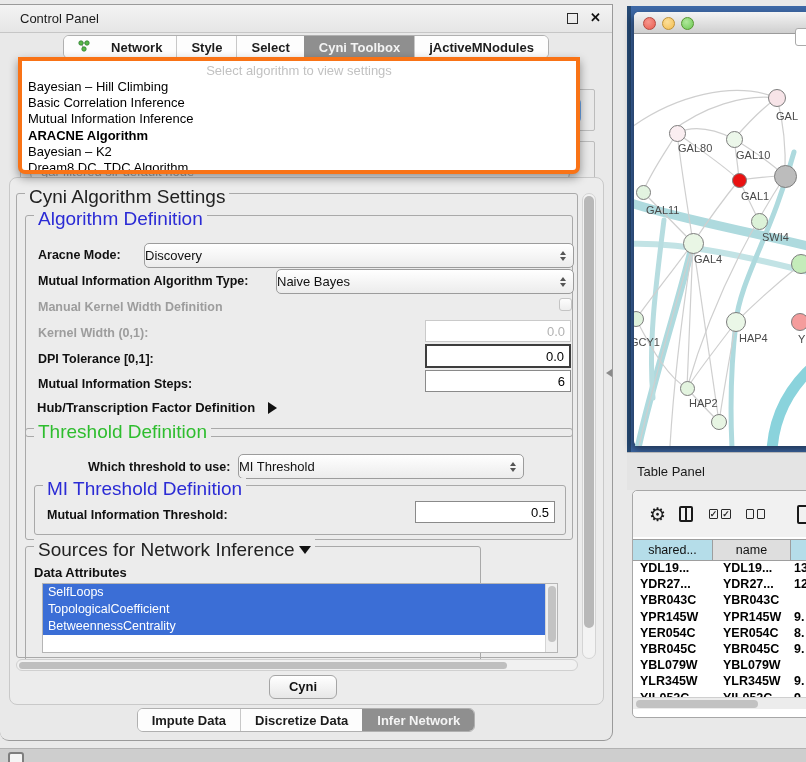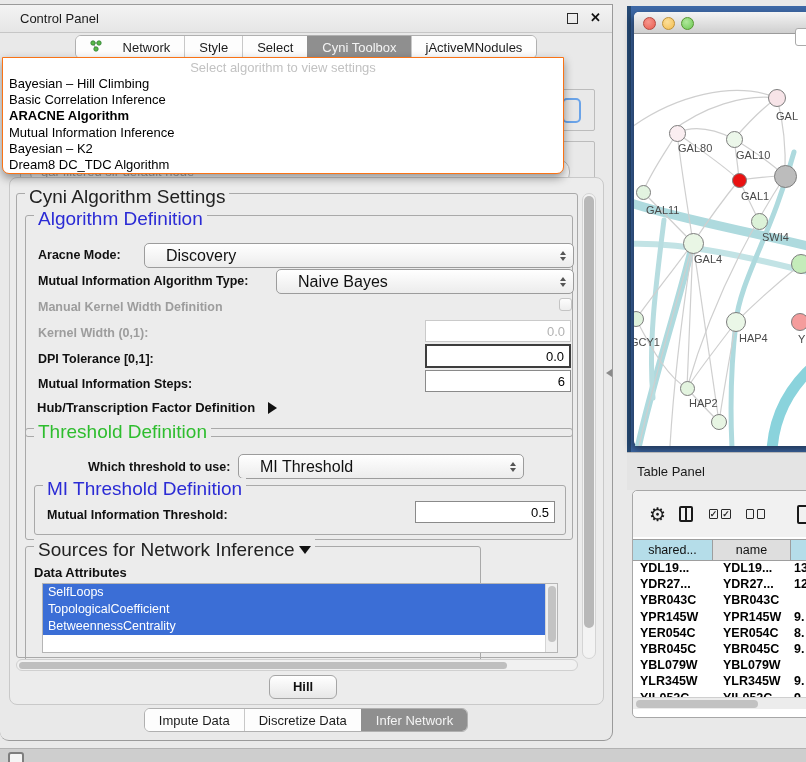--- a/index.html
+++ b/index.html
@@ -16,33 +16,33 @@
   .cw-title { position:absolute; left:20px; top:6px; font-size:13px; color:#1a1a1a; }
   .win-float { position:absolute; right:34px; top:8px; width:11px; height:11px;
     border:1.5px solid #2a2a2a; background:transparent; }
   .win-close { position:absolute; right:11px; top:5px; font-size:13px; font-weight:bold; color:#111; }
 
   
   .seg-wrap { position:absolute; width:100%; text-align:center; }
   .seg { display:inline-flex; border:1px solid #b0b0b0; border-radius:6px;
     background:#fdfdfd; overflow:hidden; height:24px; }
   .tab { display:flex; align-items:center; gap:21px; padding:0 14px; font-size:13px;
-    font-weight:normal; color:#1c1c1c; border-left:1px solid #c8c8c8; background:#fdfdfd; }
+    font-weight:bold; color:#1c1c1c; border-left:1px solid #c8c8c8; background:#fdfdfd; }
   .tab:first-child { border-left:none; }
   .tab.sel { background:#8f8f8f; color:#f4f4f4; border-left-color:#8f8f8f; }
 
   
   .hgroup { position:absolute; border:1px solid #bcbcbc; border-radius:2px; background:transparent; }
   .focus-ring { position:absolute; border:2px solid #6aa3e8; border-radius:5px; background:#e6e6e6; }
   .hidden-combo { position:absolute; border:1px solid #b8b8b8; border-radius:12px;
     background:#f4f4f4; font-size:13px; color:#a8a8a8; line-height:24px; padding-left:10px; }
 
   
-  .popup { position:absolute; left:2px; top:52px; width:562px; height:117px;
-    background:#ffffff; border:1px solid #f97316; border-radius:0 0 7px 7px;
+  .popup { position:absolute; left:18px; top:52px; width:562px; height:117px;
+    background:#ffffff; border:4px solid #f97316; border-radius:0 0 7px 7px;
     box-shadow:0 4px 10px rgba(0,0,0,0.40); z-index:60; overflow:hidden; }
   .popup-placeholder { height:18px; text-align:center; color:#c2c2c2; font-size:13px; padding-top:2px; }
   .dd-item { font-size:13px; color:#000; line-height:16.2px; padding-left:6px; white-space:nowrap; }
   .dd-item.b { font-weight:bold; }
 
   
   .inner-panel { position:absolute; left:9px; top:172px; width:595px; height:528px;
     border:1px solid #c9c9c9; border-radius:8px; background:#ececec; }
 
   
@@ -50,22 +50,22 @@
   .legend { position:absolute; top:-8px; left:8px; background:#ececec; padding:0 4px;
     font-size:19px; color:#222; white-space:nowrap; display:flex; align-items:center; gap:4px; }
   .legend.blue { color:#2b2bd5; }
   .legend.green { color:#2ebd2e; }
 
   .lbl { position:absolute; font-size:12.5px; font-weight:bold; color:#111; white-space:nowrap; }
   .lbl.dim { color:#9d9d9d; }
   .plain { font-weight:bold; font-size:13px; color:#111; }
 
   .combo { position:absolute; height:25px; background:linear-gradient(#ffffff,#ececec);
-    border:1px solid #9c9c9c; border-radius:5px; font-size:16px; color:#111;
-    display:flex; align-items:center; padding-left:21px; }
+    border:1px solid #9c9c9c; border-radius:5px; font-size:13px; color:#111;
+    display:flex; align-items:center; padding-left:0; }
   .stepper { position:absolute; right:7px; top:50%; transform:translateY(-50%);
     display:flex; flex-direction:column; align-items:center; gap:2px; }
   .tri-up { width:0; height:0; border-left:3.5px solid transparent; border-right:3.5px solid transparent;
     border-bottom:4.5px solid #555; }
   .tri-dn { width:0; height:0; border-left:3.5px solid transparent; border-right:3.5px solid transparent;
     border-top:4.5px solid #555; }
 
   .field { position:absolute; height:22px; border:1px solid #8a8a8a; background:#fff;
     font-size:13px; color:#000; text-align:right; padding-right:5px;
     font-family:"Liberation Sans", sans-serif; }
@@ -201,22 +201,22 @@
   <div class="hgroup" style="left:20px; top:84px; width:575px; height:42px;"></div>
   <div class="focus-ring" style="left:562px; top:93px; width:19px; height:25px;"></div>
   <div class="hgroup" style="left:20px; top:136px; width:575px; height:48px;"></div>
   <div class="hidden-combo" style="left:30px; top:154px; width:540px; height:26px;">gal-filtered sir default node</div>
 
   <div class="popup">
     <div class="popup-placeholder">Select algorithm to view settings</div>
     <div id="dd-items">
         <div class="dd-item">Bayesian – Hill Climbing</div>
         <div class="dd-item">Basic Correlation Inference</div>
+        <div class="dd-item">Mutual Information Inference</div>
         <div class="dd-item b">ARACNE Algorithm</div>
-        <div class="dd-item">Mutual Information Inference</div>
         <div class="dd-item">Bayesian – K2</div>
         <div class="dd-item">Dream8 DC_TDC Algorithm</div>
       </div>
   </div>
 
   <div class="inner-panel"></div>
 
   <div class="groupbox" style="left:16px; top:188px; width:562px; height:465px; overflow:visible;">
     <span class="legend">Cyni Algorithm Settings</span>
 
@@ -295,21 +295,21 @@
     </div>
   </div>
 
   <div class="vscroll">
       <div class="vthumb"></div>
     </div>
   <div class="hscroll">
       <div class="hthumb"></div>
     </div>
 
-  <div class="apply-btn">Hill</div>
+  <div class="apply-btn">Cyni</div>
 
   <div class="seg-wrap" style="top:703px;">
     <div class="seg" id="bottom-tabs">
         <div class="tab">
           <span>Impute Data</span>
         </div>
         <div class="tab">
           <span>Discretize Data</span>
         </div>
         <div class="tab sel">

